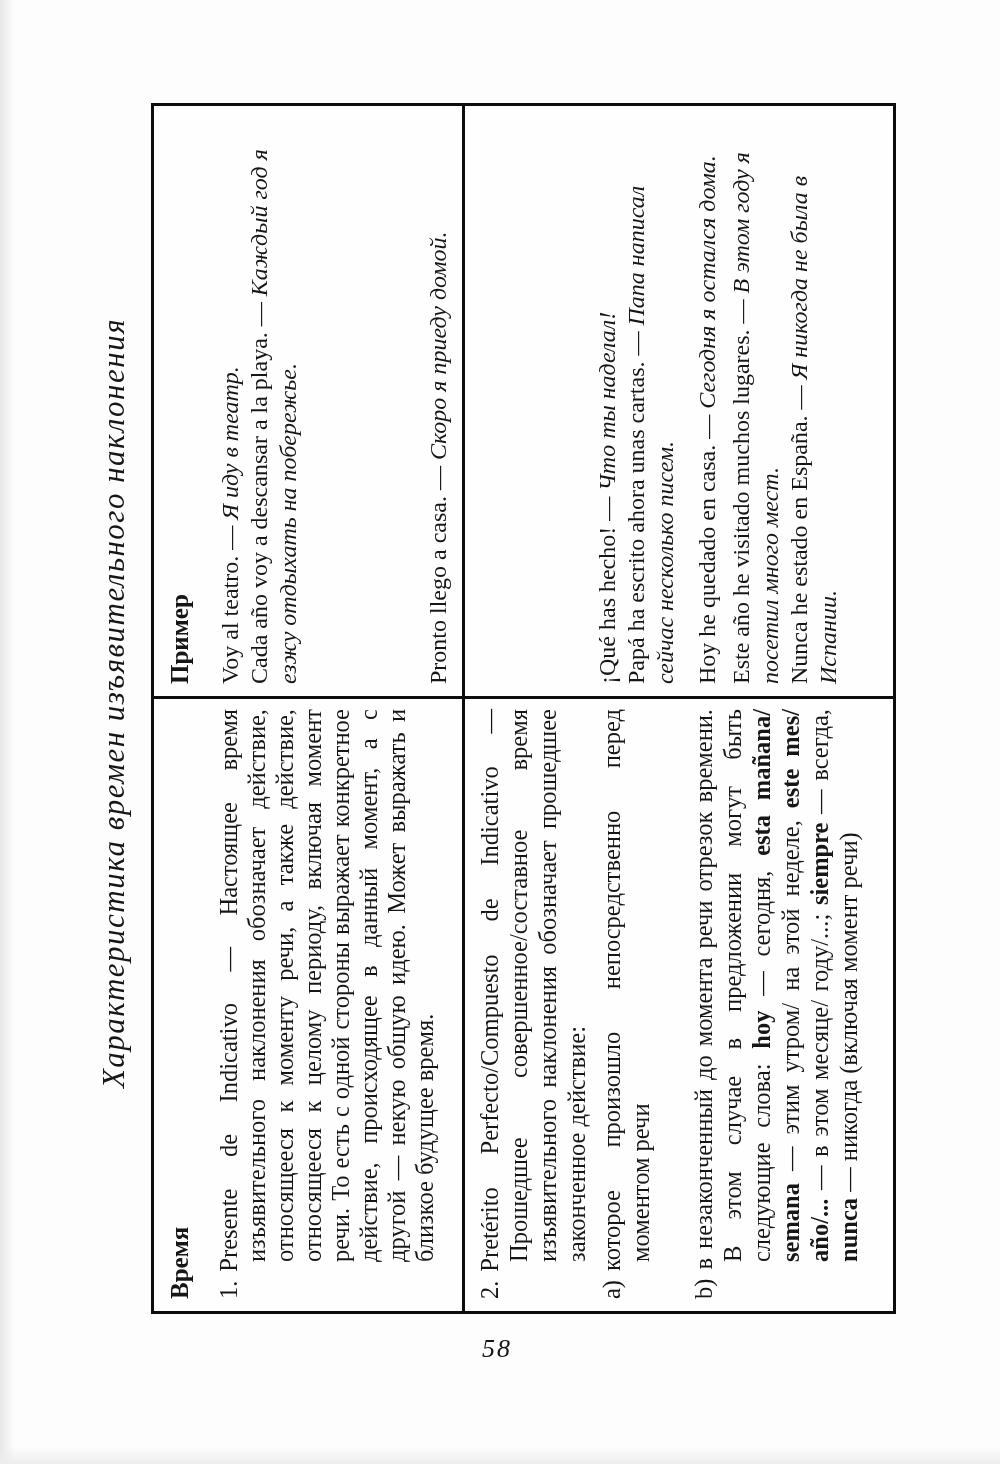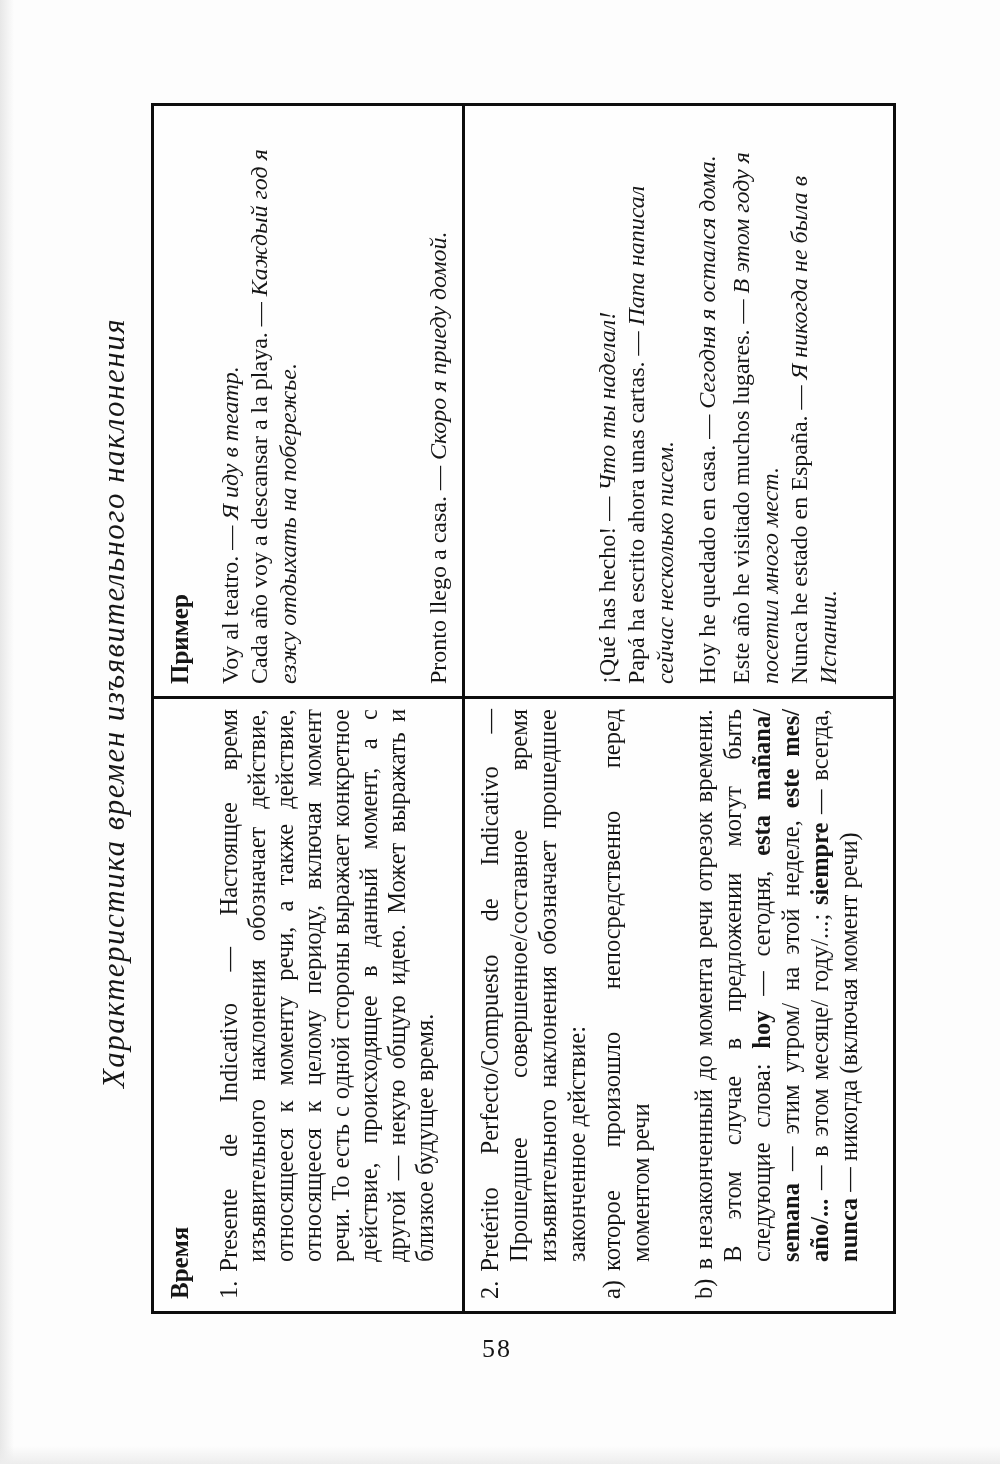--- a/index.html
+++ b/index.html
@@ -71,20 +71,21 @@
   .pg1 { margin-top: 118px; }
   .pg2 { margin-top: 13px; }
   .pg3 { margin-top: 5px; }
   .it { font-style: italic; }
   .bd { font-weight: bold; }
   .page-number {
     position: absolute;
     left: 482px; top: 1334px;
     font-size: 26px;
     letter-spacing: 2px;
+    font-style: italic;
   }
 </style>
 </head>
 <body>
 
 <div class="scan-edge-left"></div>
 <div class="scan-edge-bottom"></div>
 
 <div class="rotated">
 

